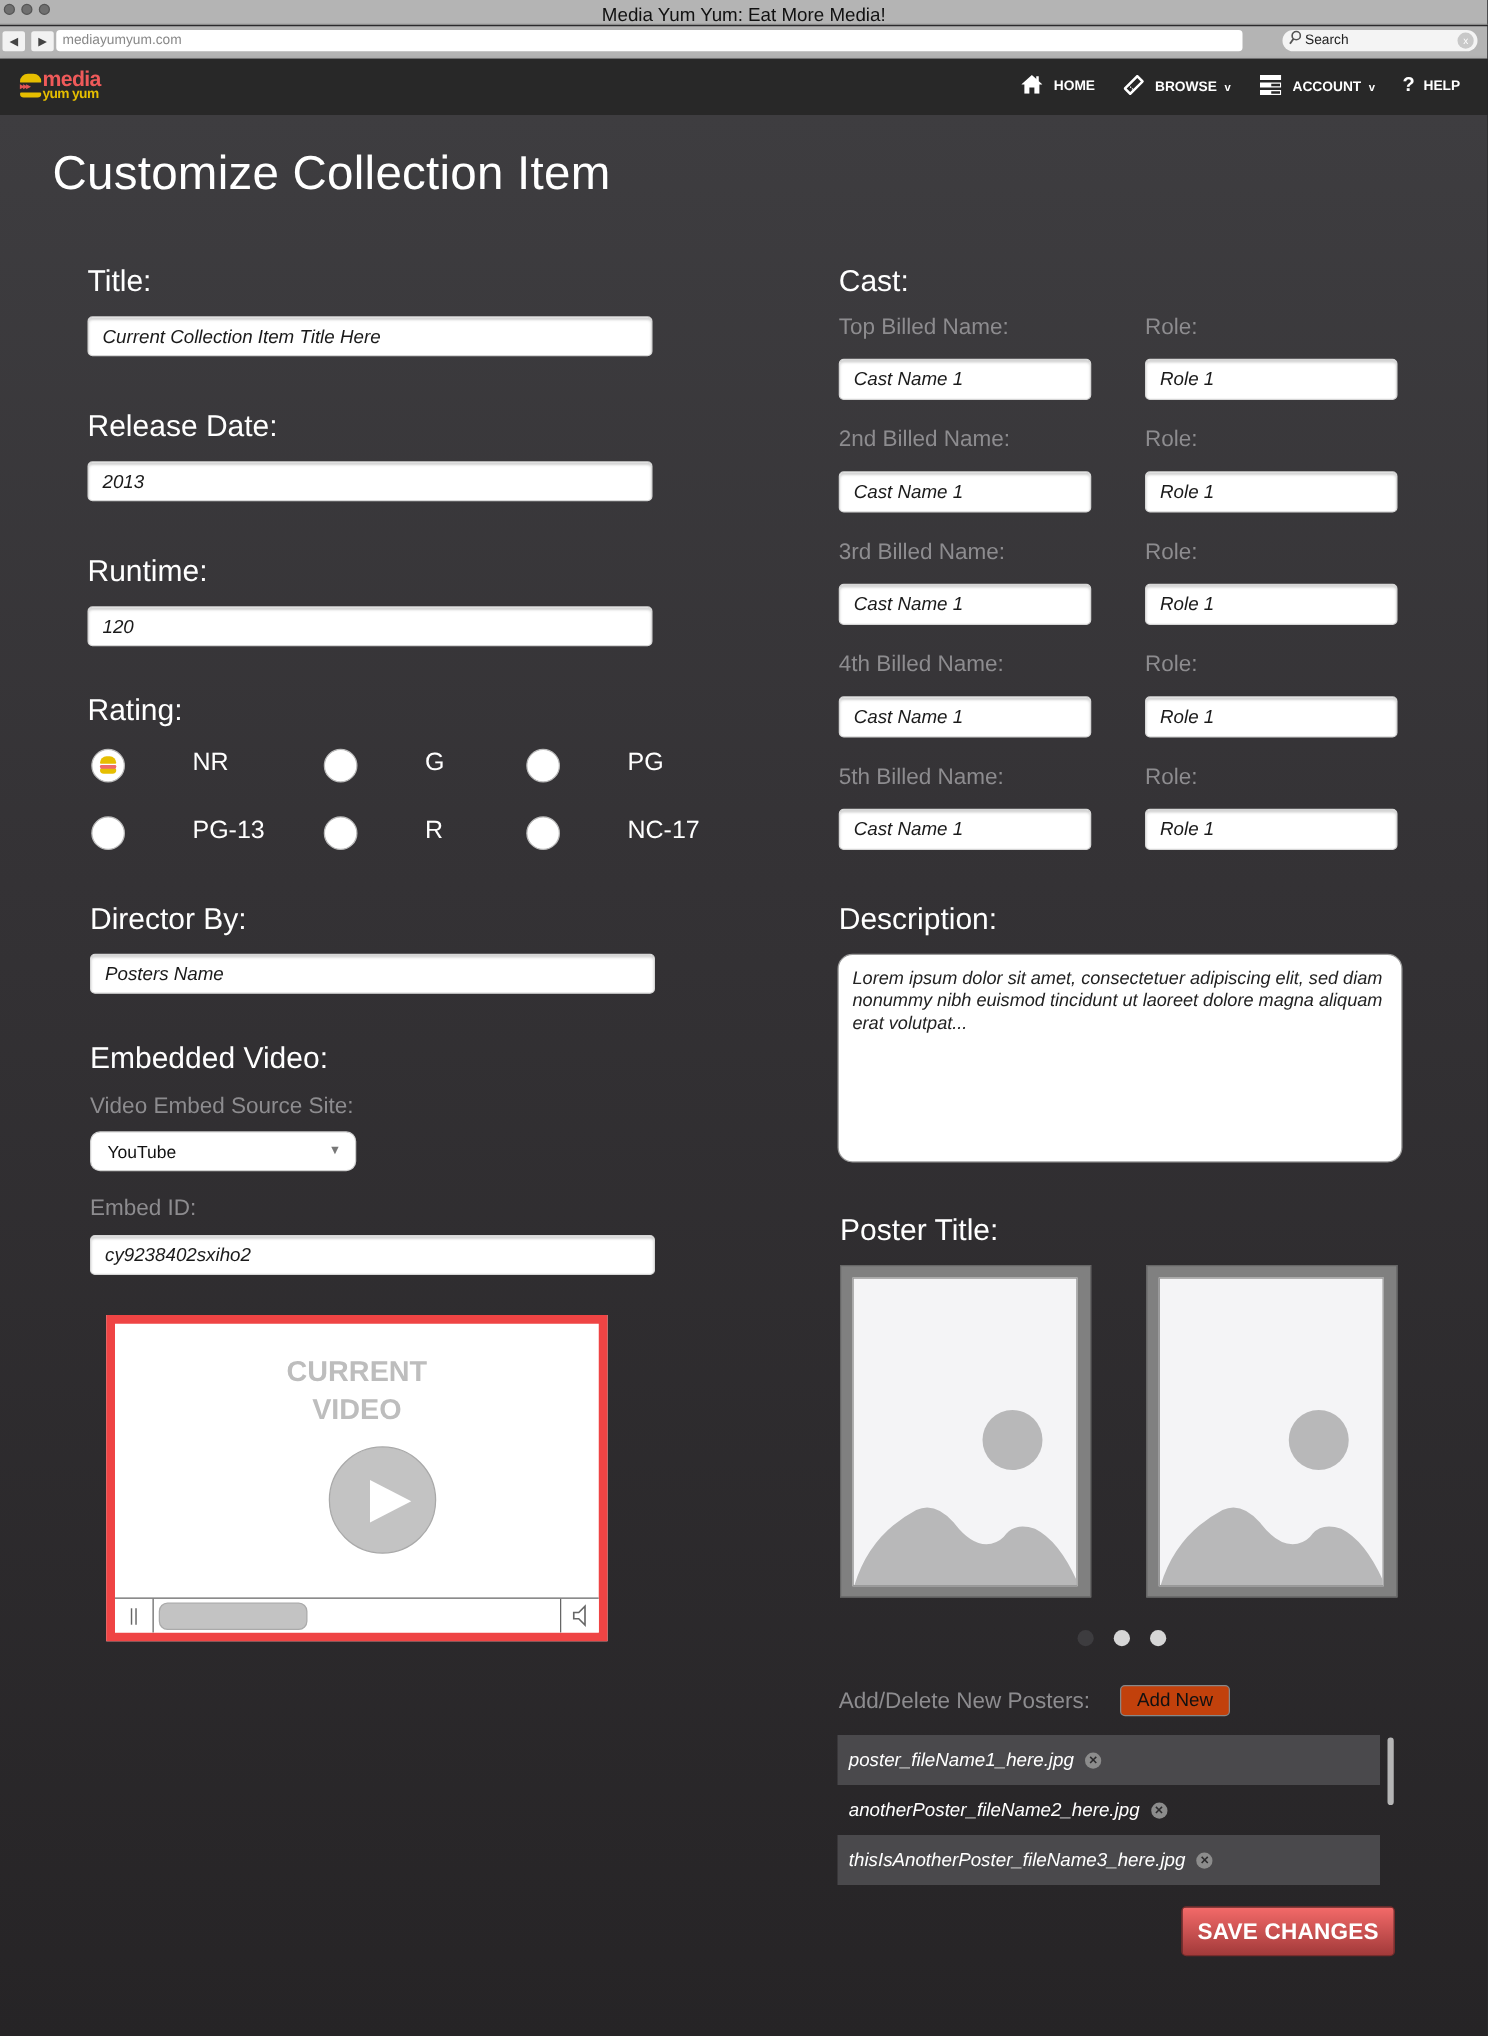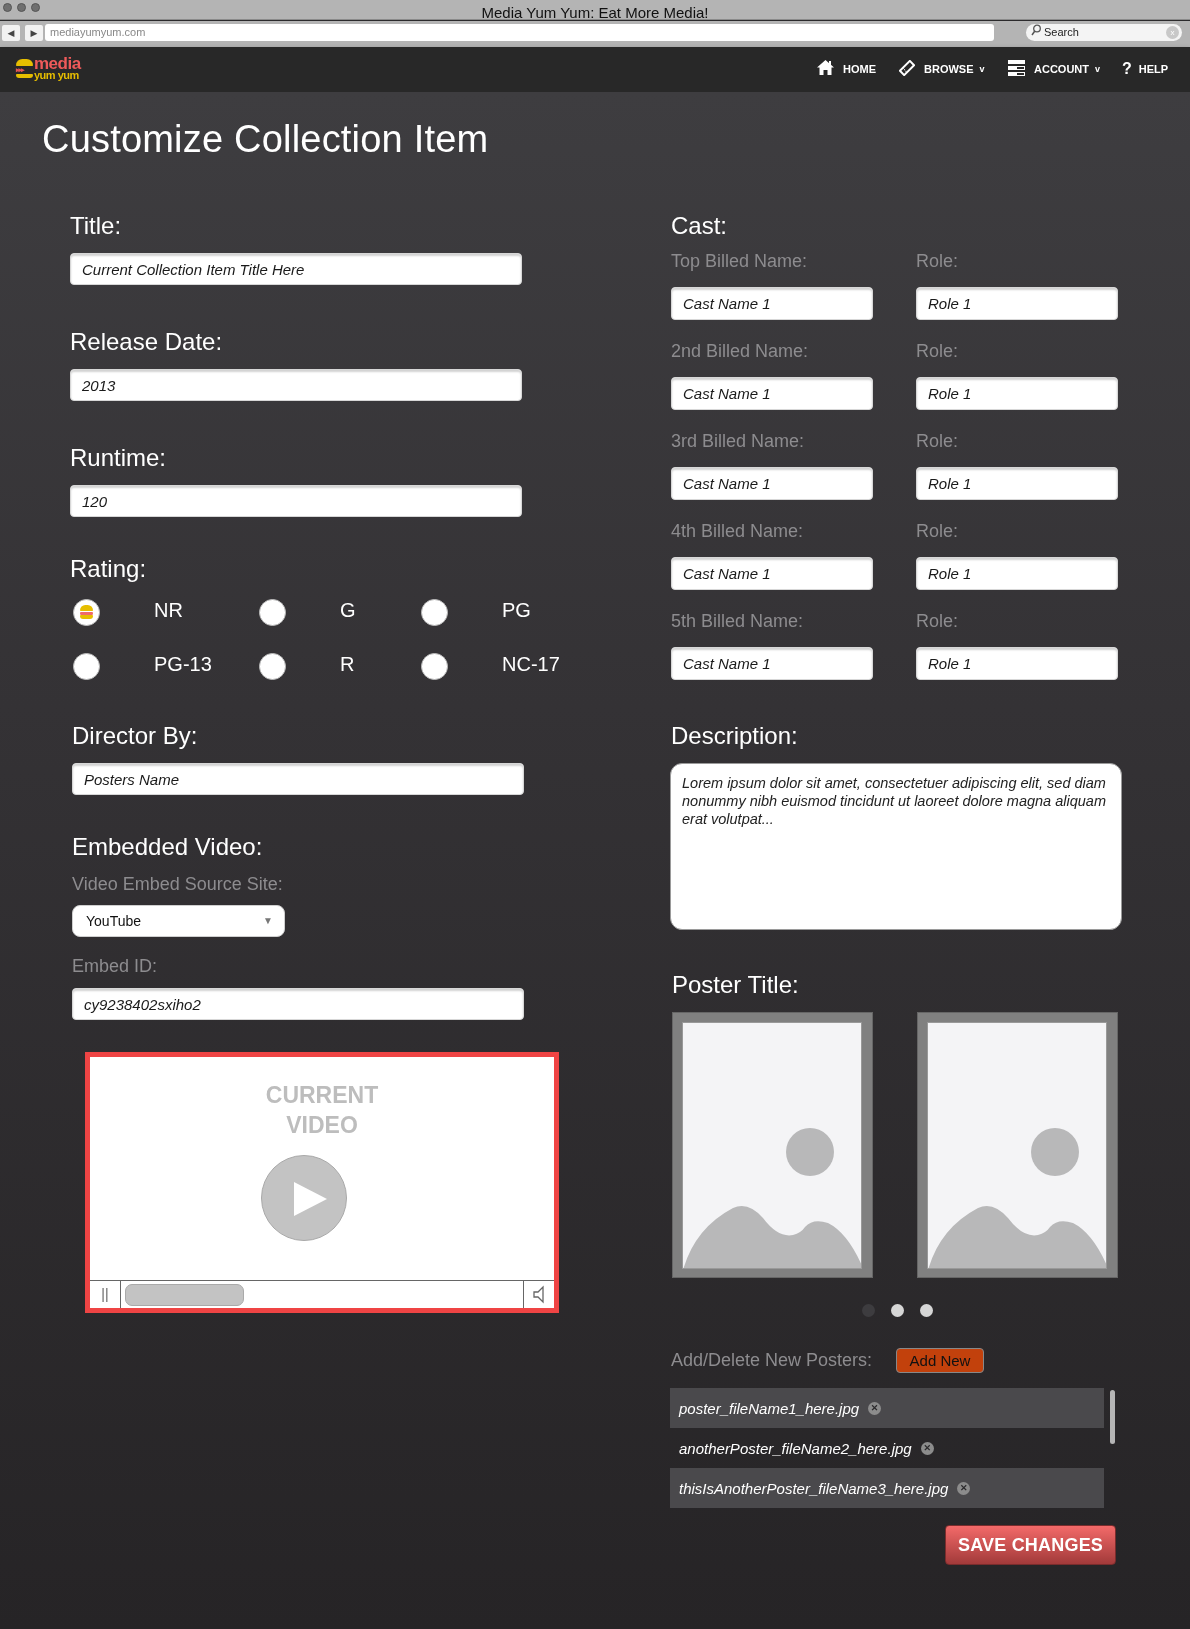--- a/index.html
+++ b/index.html
@@ -73,22 +73,22 @@
   .radio .dot.sel::after { content: ""; position: absolute; left: 6px; top: 15px; width: 13px; height: 4px;
      background: #e6be00; border-radius: 1px 1px 3px 3px; box-shadow: 0 -3px 0 #ef6a6a; }
   .radio .lbl { margin-left: 12px; font-size: 20px; color: #fff; }
 
   
   .select { position: absolute; left: 72px; top: 905px; width: 213px; height: 32px; background: #fff;
      border-radius: 8px; border: 1px solid #cfcfcf; font-size: 14px; color: #111; padding-left: 13px; line-height: 30px; }
   .select .arr { position: absolute; right: 11px; top: 0; font-size: 10px; color: #777; }
 
   
-  .video { position: absolute; left: 85px; top: 1052px; width: 474px; height: 261px; background: #fff;
-     border: 5px solid #ef4444; }
+  .video { position: absolute; left: 85px; top: 1052px; width: 401px; height: 261px; background: #fff;
+     border: 7px solid #ef4444; }
   .video .vt { position: absolute; left: 0; width: 100%; top: 23px; text-align: center; font-size: 23px;
      font-weight: bold; color: #bdbdbd; line-height: 30px; }
   .video .play { position: absolute; left: 171px; top: 98px; width: 86px; height: 86px; border-radius: 50%;
      background: #c3c3c3; border: 1px solid #a9a9a9; }
   .video .play::after { content: ""; position: absolute; left: 32px; top: 26px; border-left: 33px solid #fff;
      border-top: 17px solid transparent; border-bottom: 17px solid transparent; }
   .video .ctrl { position: absolute; left: 0; bottom: 0; width: 100%; height: 28px; border-top: 1px solid #666; background: #fff; }
   .video .pause { position: absolute; left: 0; top: 0; width: 31px; height: 27px; border-right: 1px solid #666;
      font-size: 14px; color: #666; text-align: center; line-height: 27px; }
   .video .thumb { position: absolute; left: 35px; top: 3px; width: 119px; height: 22px; background: #c3c3c3;

